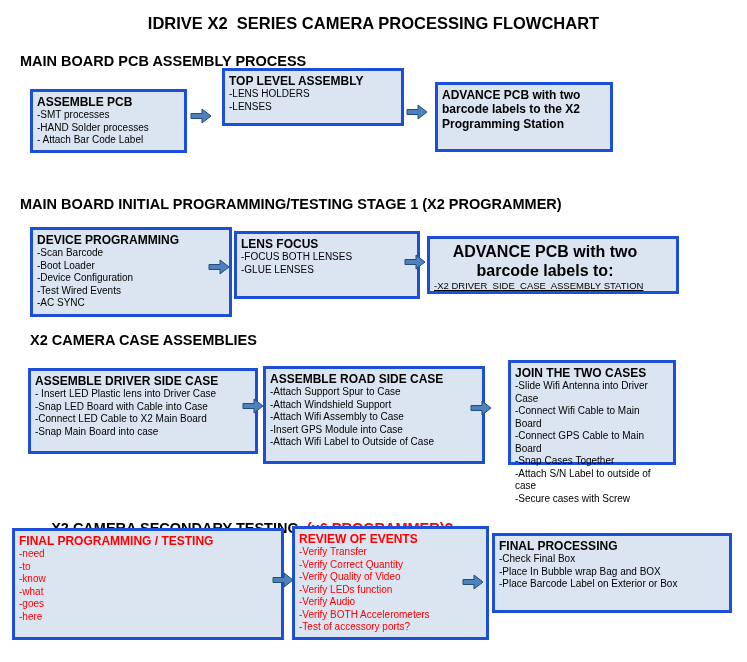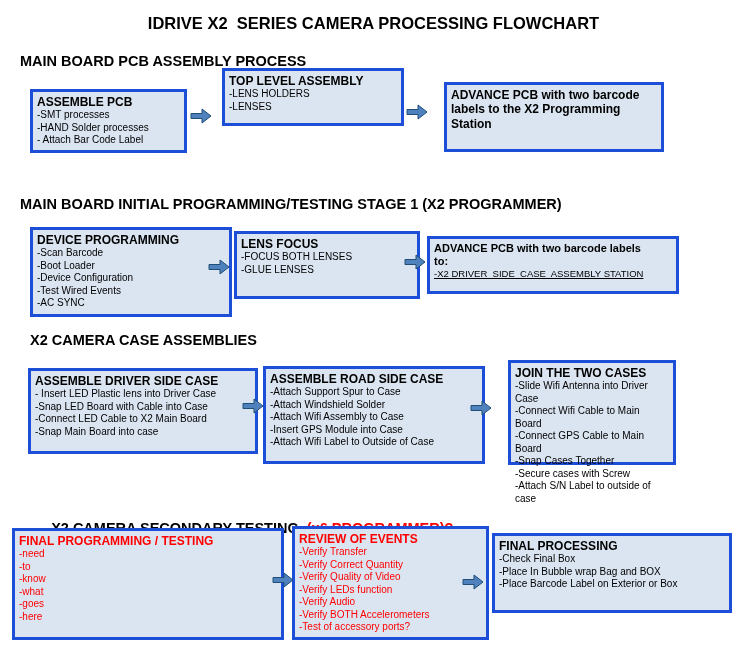--- a/index.html
+++ b/index.html
@@ -35,21 +35,21 @@
     box-sizing: border-box;
     padding: 3px 20px 2px 4px;
     z-index: 1;
   }
   .box-title {
     font-size: 12px;
     font-weight: bold;
     line-height: 1.2;
     white-space: pre-wrap;
   }
-  .t-sm .box-title { font-size: 11px; }
+  .t-sm .box-title { font-size: 16px; text-align: center; }
   .box-line {
     font-size: 10px;
     line-height: 1.25;
     white-space: pre-wrap;
   }
   .i-sm .box-line { font-size: 9.5px; text-decoration: underline; }
   .red .box-title, .red .box-line { color: var(--red, #ff0000); }
   .red-text { color: var(--red, #ff0000); }
   .arrow { position: absolute; z-index: 5; line-height: 0; }
   .arrow svg path { fill: var(--arrow, #4f81bd); stroke: #1f4e79; stroke-width: 1; }
@@ -81,21 +81,21 @@
     <div>
         <div class="box-line">-LENS HOLDERS</div>
         <div class="box-line">-LENSES</div>
       </div>
   </div>
   <div class="arrow" style="left:406px;top:103px">
     <svg width="22" height="18" viewBox="0 0 22 18">
         <path d="M1 6.5 H12 V2 L21 9 L12 16 V11.5 H1 Z"></path>
       </svg>
   </div>
-  <div class="box" style="left:444px;top:82px;width:220px;height:70px">
+  <div class="box" style="left:435px;top:82px;width:178px;height:70px">
     <div class="box-title">ADVANCE PCB with two barcode labels to the X2 Programming Station</div>
     <div></div>
   </div>
 
   <div class="section-heading" style="left:20px;top:196px">MAIN BOARD INITIAL PROGRAMMING/TESTING STAGE 1 (X2 PROGRAMMER)</div>
 
   <div class="box" style="left:30px;top:227px;width:202px;height:90px">
     <div class="box-title">DEVICE PROGRAMMING</div>
     <div>
         <div class="box-line">-Scan Barcode</div>
@@ -142,40 +142,40 @@
   </div>
   <div class="arrow" style="left:242px;top:397px">
     <svg width="22" height="18" viewBox="0 0 22 18">
         <path d="M1 6.5 H12 V2 L21 9 L12 16 V11.5 H1 Z"></path>
       </svg>
   </div>
   <div class="box" style="left:263px;top:366px;width:222px;height:98px">
     <div class="box-title">ASSEMBLE ROAD SIDE CASE</div>
     <div>
         <div class="box-line">-Attach Support Spur to Case</div>
-        <div class="box-line">-Attach Windshield Solder</div>
+        <div class="box-line">-Attach Windshield Support</div>
         <div class="box-line">-Attach Wifi Assembly to Case</div>
         <div class="box-line">-Insert GPS Module into Case</div>
         <div class="box-line">-Attach Wifi Label to Outside of Case</div>
       </div>
   </div>
   <div class="arrow" style="left:470px;top:399px">
     <svg width="22" height="18" viewBox="0 0 22 18">
         <path d="M1 6.5 H12 V2 L21 9 L12 16 V11.5 H1 Z"></path>
       </svg>
   </div>
   <div class="box" style="left:508px;top:360px;width:168px;height:105px">
     <div class="box-title">JOIN THE TWO CASES</div>
     <div>
         <div class="box-line">-Slide Wifi Antenna into Driver Case</div>
         <div class="box-line">-Connect Wifi Cable to Main Board</div>
         <div class="box-line">-Connect GPS Cable to Main Board</div>
         <div class="box-line">-Snap Cases Together</div>
+        <div class="box-line">-Attach S/N Label to outside of case</div>
         <div class="box-line">-Secure cases with Screw</div>
-        <div class="box-line">-Attach S/N Label to outside of case</div>
       </div>
   </div>
 
   <div class="section-heading" style="left:35px;top:504px">
     <span>X2 CAMERA SECONDARY TESTING</span><span class="red-text">  (x6 PROGRAMMER)?</span>
   </div>
 
   <div class="box red" style="left:12px;top:528px;width:272px;height:112px">
     <div class="box-title">FINAL PROGRAMMING / TESTING</div>
     <div>

